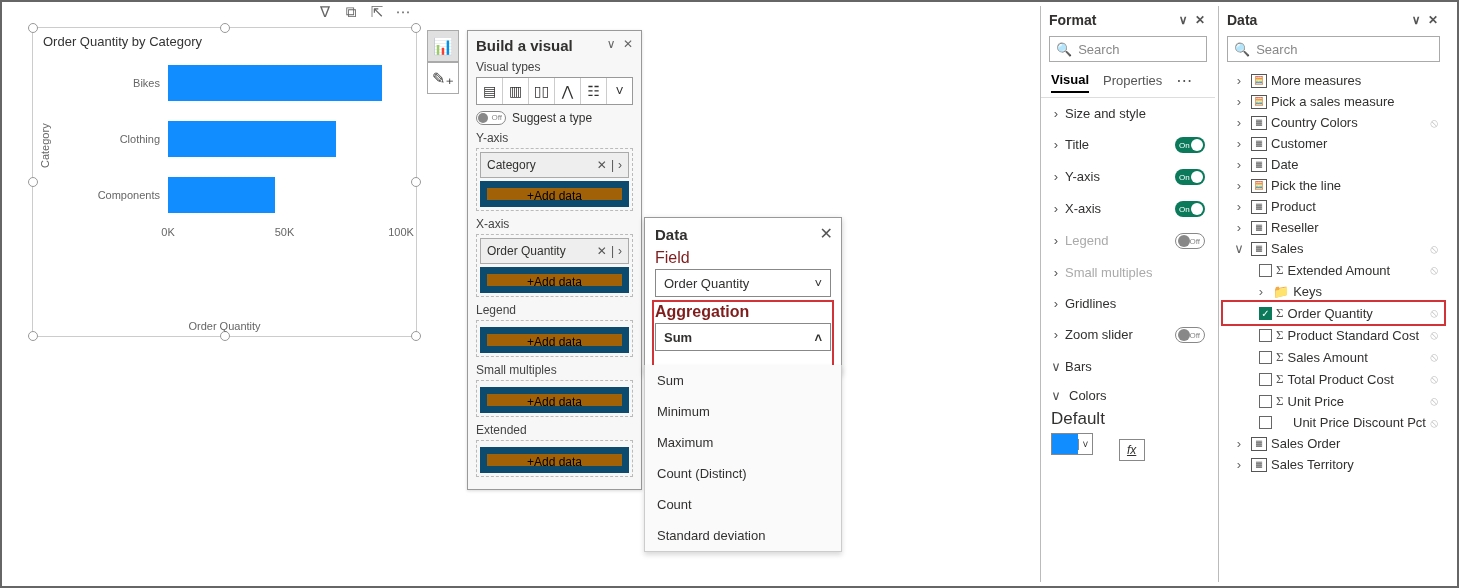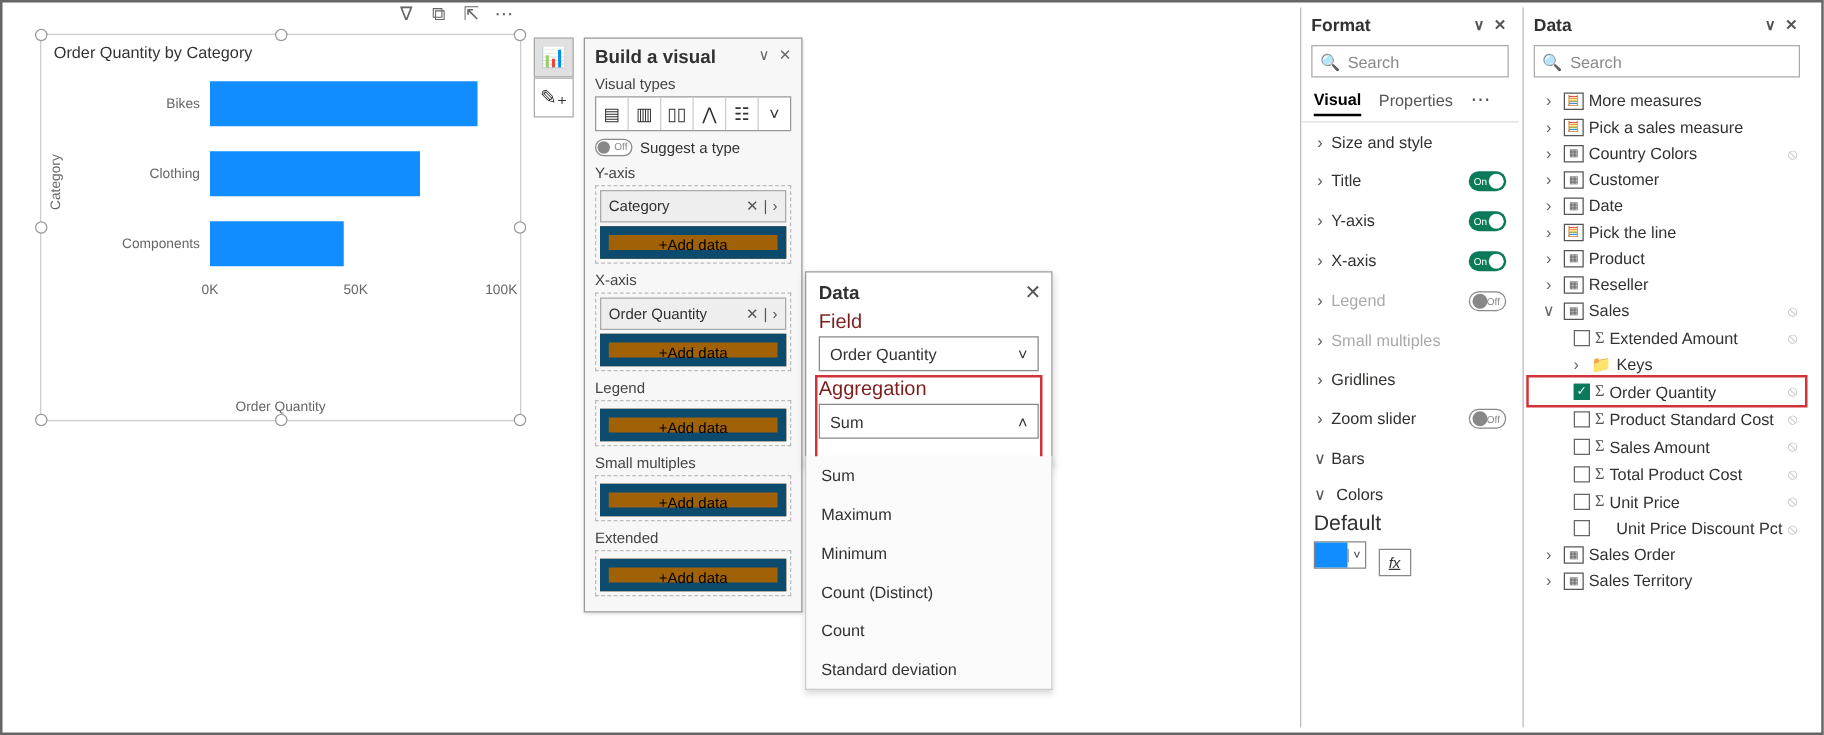--- a/index.html
+++ b/index.html
@@ -39,21 +39,21 @@
   .well { border:1px dashed #bbb; padding:3px; margin-bottom:2px; background:#f7f7f7;}
   .chip { display:flex; align-items:center; justify-content:space-between; background:#eee; border:1px solid #aaa; height:26px; padding:0 6px; font-size:12px;}
   .chip .glyphs { display:flex; gap:4px; color:#555; font-size:12px;}
   .add-data { display:block; width:100%; background:#a16207; border:7px solid #0c4a6e; height:26px; font-size:12px; margin-top:3px; cursor:pointer;}
   
   .pop { position:absolute; left:642px; top:215px; width:198px; border:1px solid #999; background:#fff; box-shadow:0 2px 6px rgba(0,0,0,.2); padding:8px 10px;}
   .pop h4 { margin:0 0 6px; font-size:15px;}
   .pop .close { position:absolute; right:8px; top:6px; cursor:pointer; color:#555; font-size:16px;}
   .pop label { font-size:16px; color:#7f1d1d; display:block; margin-top:6px;}
   .pop .sel { display:flex; align-items:center; justify-content:space-between; border:1px solid #888; height:28px; padding:0 8px; margin-top:2px; font-size:13px; background:#fff; cursor:pointer;}
-  .redbox { outline:2px solid #d13438; outline-offset:1px; padding-bottom:14px;}
+  .redbox { outline:2px solid #d13438; outline-offset:1px; padding-bottom:14px;font-weight:bold;}
   .dd { border:1px solid #ccc; border-top:none; background:#fafafa; box-shadow:0 3px 5px rgba(0,0,0,.15); margin-top:0; position:absolute; left:642px; top:363px; width:198px;}
   .dd div { padding:8px 12px; font-size:13px; cursor:pointer;}
   
   .panel { position:absolute; top:4px; bottom:4px; border-left:1px solid #bbb; background:#fff; display:flex; flex-direction:column;}
   .panel.format { left:1038px; width:175px;}
   .panel.data { left:1216px; width:230px;}
   .phead { display:flex; align-items:center; justify-content:space-between; padding:6px 8px; font-weight:600; font-size:14px;}
   .phead .hicons { font-size:12px; color:#555; letter-spacing:2px; cursor:pointer;}
   .search { margin:2px 8px 6px; display:flex; align-items:center; gap:6px; border:1px solid #aaa; height:26px; padding:0 6px; color:#888; font-size:13px;}
   .tabs { display:flex; gap:14px; padding:0 10px 4px; align-items:center; border-bottom:1px solid #ddd;}
@@ -64,21 +64,21 @@
   .fitem.disabled { color:#aaa;}
   .caret { display:inline-block; width:10px; text-align:center; color:#555; margin-right:4px;}
   .togon { width:30px; height:16px; background:#0b7a5a; border-radius:8px; position:relative; color:#fff; font-size:8px; display:flex; align-items:center; padding-left:4px;}
   .togon::after{content:"";position:absolute;right:2px;top:2px;width:12px;height:12px;border-radius:50%;background:#fff;}
   .togoff { width:30px; height:16px; border:1px solid #888; border-radius:8px; position:relative; color:#888; font-size:8px; display:flex; align-items:center; justify-content:flex-end; padding-right:4px;}
   .togoff::after{content:"";position:absolute;left:2px;top:1px;width:12px;height:12px;border-radius:50%;background:#888;}
   .colors { padding:6px 10px 10px;}
   .swatch { display:inline-flex; width:42px; height:22px; border:1px solid #888; align-items:center;}
   .swatch .c { width:26px; height:100%; background:#118DFF;}
   .swatch .dd2 { flex:1; text-align:center; border-left:1px solid #888; font-size:10px;}
-  .fx { display:inline-flex; width:26px; height:22px; border:1px solid #888; align-items:center; justify-content:center; margin-left:6px; font-style:italic; font-size:12px; cursor:pointer;text-decoration:underline;}
+  .fx { display:inline-flex; width:26px; height:22px; border:1px solid #888; align-items:center; justify-content:center; margin-left:22px; font-style:italic; font-size:12px; cursor:pointer;text-decoration:underline;}
   
   .tree { padding:2px 4px; overflow:auto; font-size:13px; position:relative; flex:1;}
   .trow { display:flex; align-items:center; padding:3px 4px; gap:4px; cursor:pointer; position:relative;}
   .trow .ind { display:inline-block;}
   .ticon { width:16px; height:14px; border:1px solid #555; display:inline-flex; align-items:center; justify-content:center; font-size:8px; color:#555; flex:none;}
   .hide-ic { position:absolute; right:6px; color:#bbb; font-size:12px;}
   .sigma { font-family:serif; font-size:13px; color:#555;}
   .chk { width:13px; height:13px; border:1px solid #666; flex:none; display:inline-flex; align-items:center; justify-content:center; font-size:10px;}
   .chk.on { background:#0b7a5a; color:#fff; border-color:#0b7a5a;}
   .fold { width:16px; text-align:center; color:#666; flex:none;}
@@ -202,22 +202,22 @@
     <div class="redbox">
       <label>Aggregation</label>
       <div class="sel">
         <span>Sum</span>
           <span>˄</span>
       </div>
     </div>
   </div>
   <div class="dd" id="agg-dd">
       <div>Sum</div>
+      <div>Minimum</div>
       <div>Maximum</div>
-      <div>Minimum</div>
       <div>Count (Distinct)</div>
       <div>Count</div>
       <div>Standard deviation</div>
     </div>
 </div>
 
 <div class="panel format">
   <div class="phead">
       <span>Format</span>
     <span class="hicons">∨ ✕</span>

